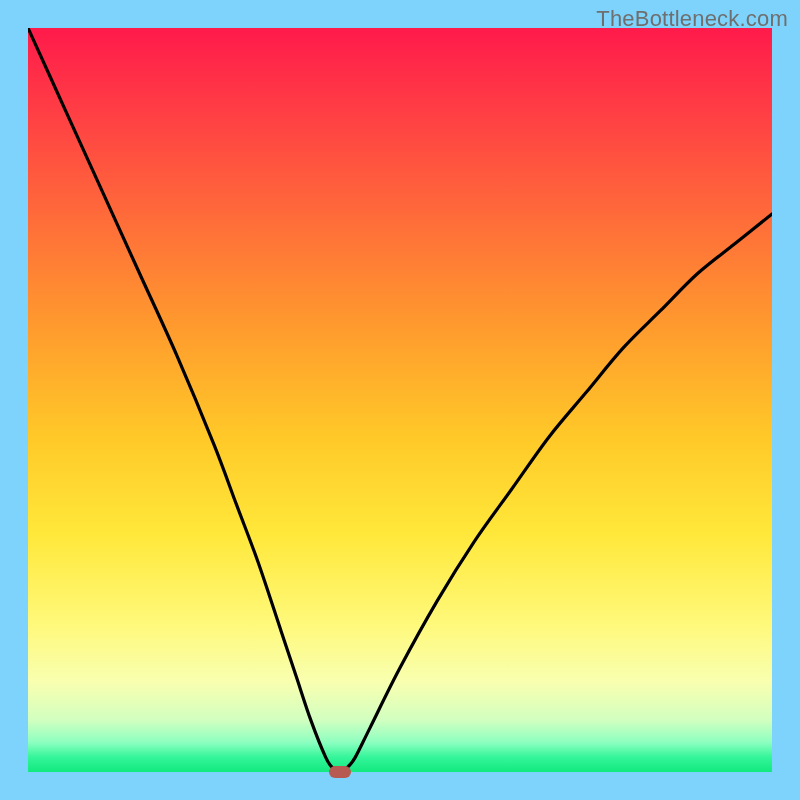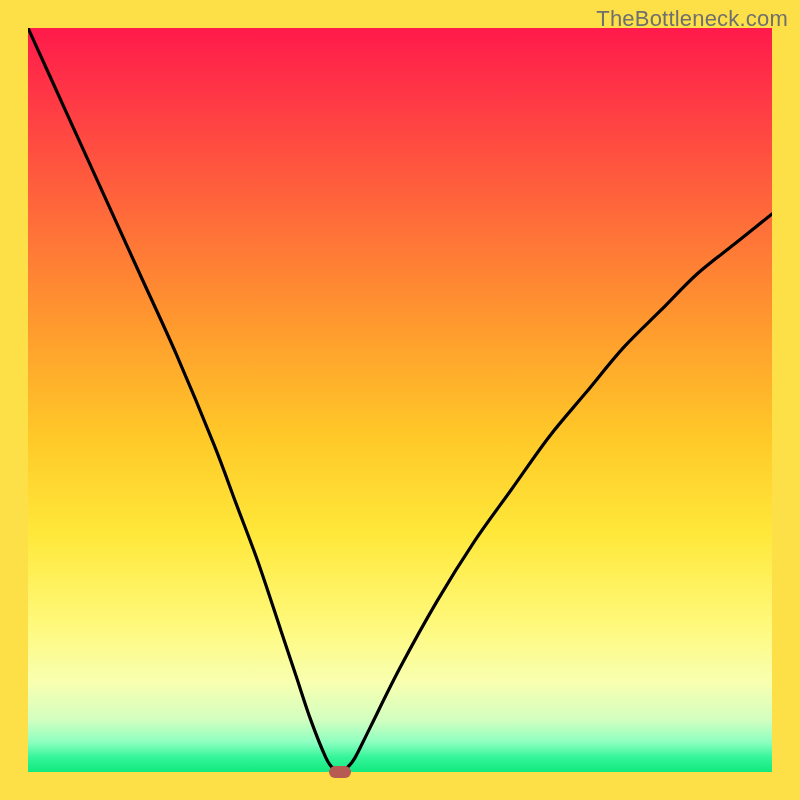--- a/index.html
+++ b/index.html
@@ -10,21 +10,21 @@
     background: #000;
     overflow: hidden;
     font-family: Arial, Helvetica, sans-serif;
   }
   .frame {
     position: absolute;
     left: 0;
     top: 0;
     width: 800px;
     height: 800px;
-    background: #fde047;
+    background: #7dd3fc;
   }
   .plot {
     position: absolute;
     left: 28px;
     top: 28px;
     width: 744px;
     height: 744px;
     background: linear-gradient(to bottom,
       #ff1a4b 0%,
       #ff3a45 10%,

